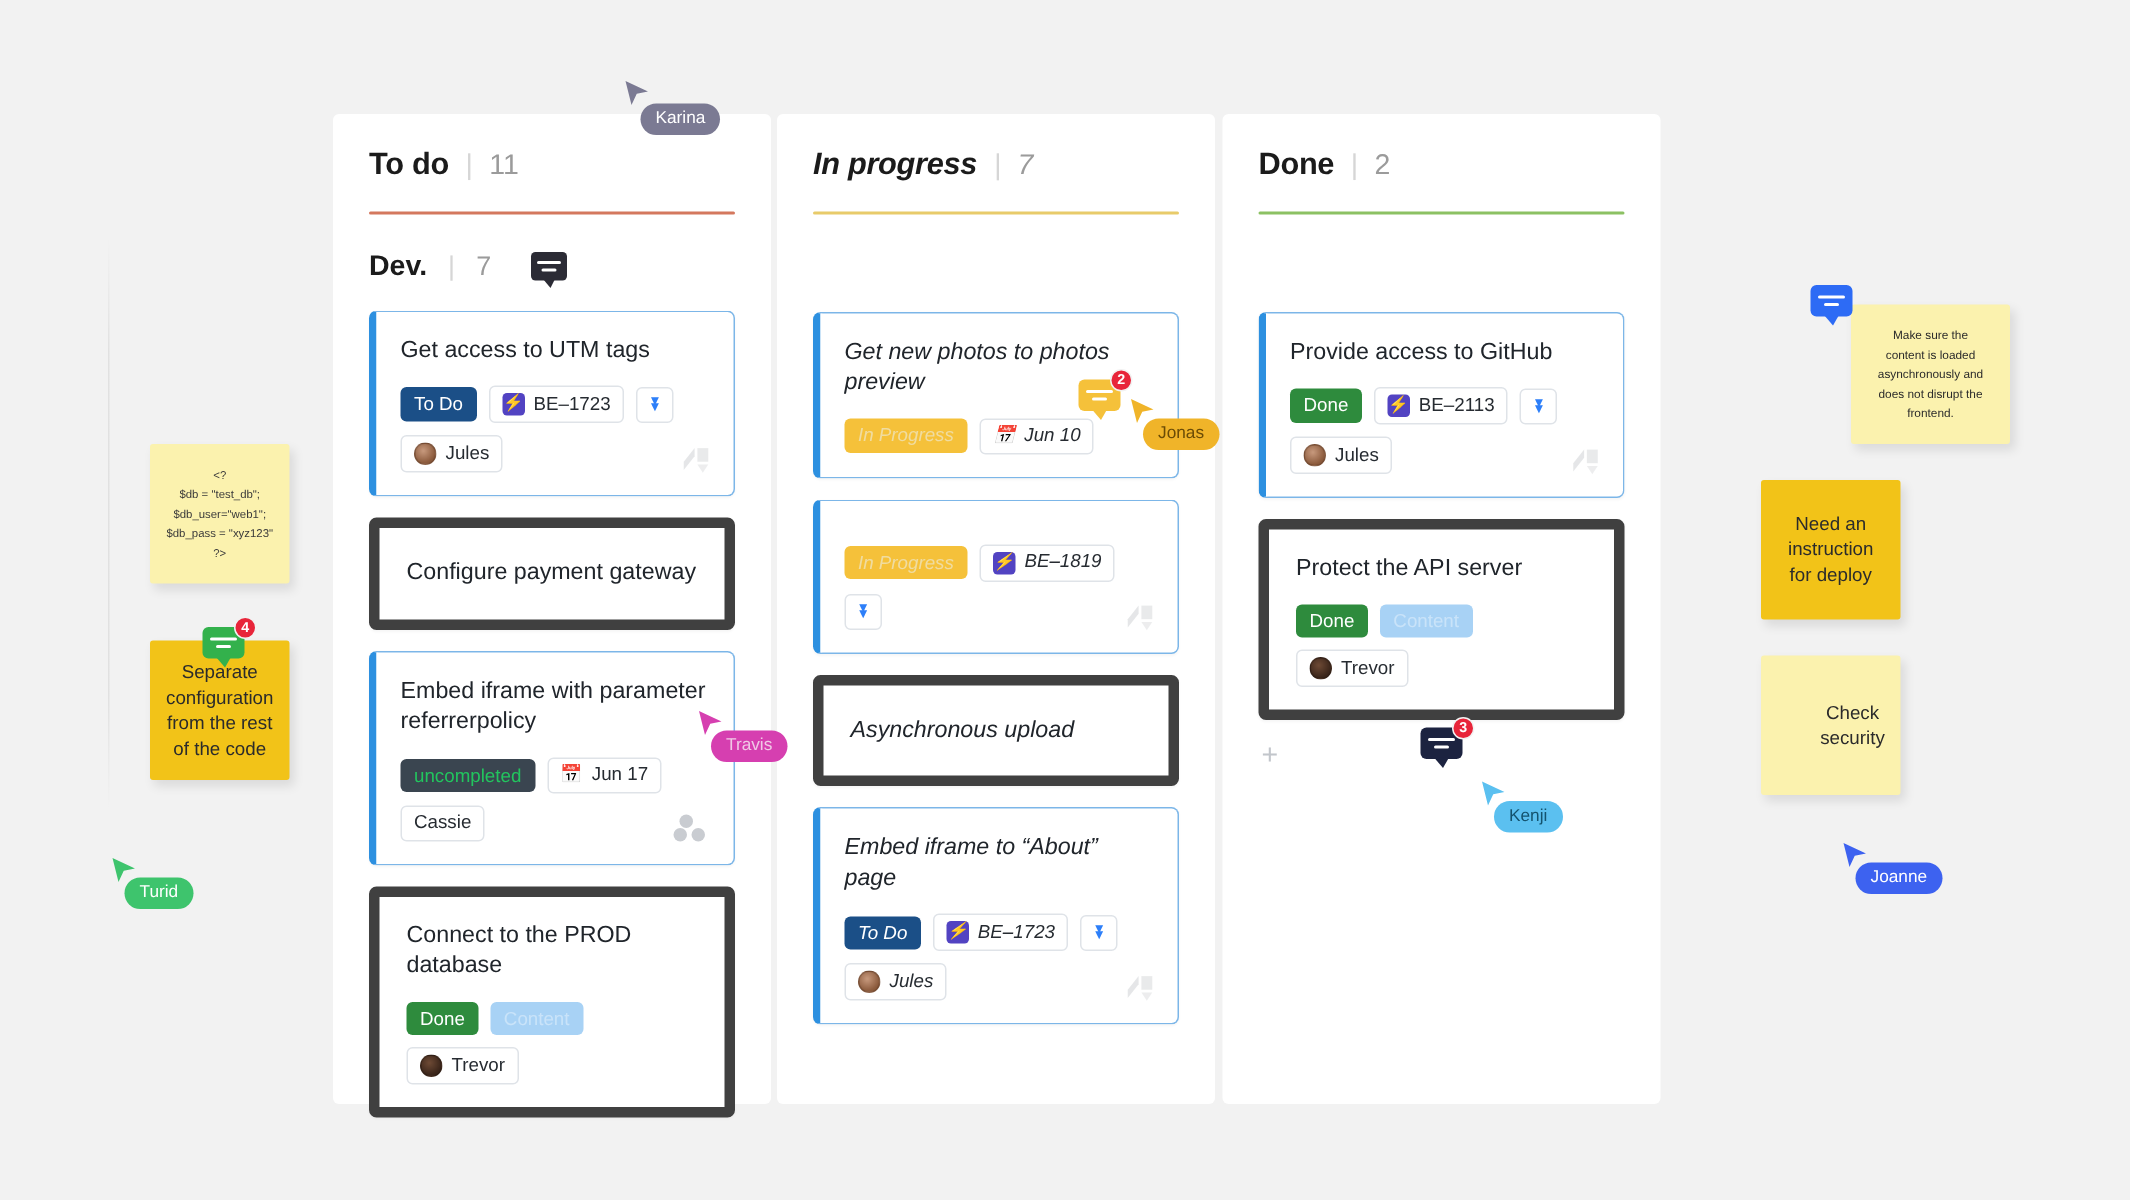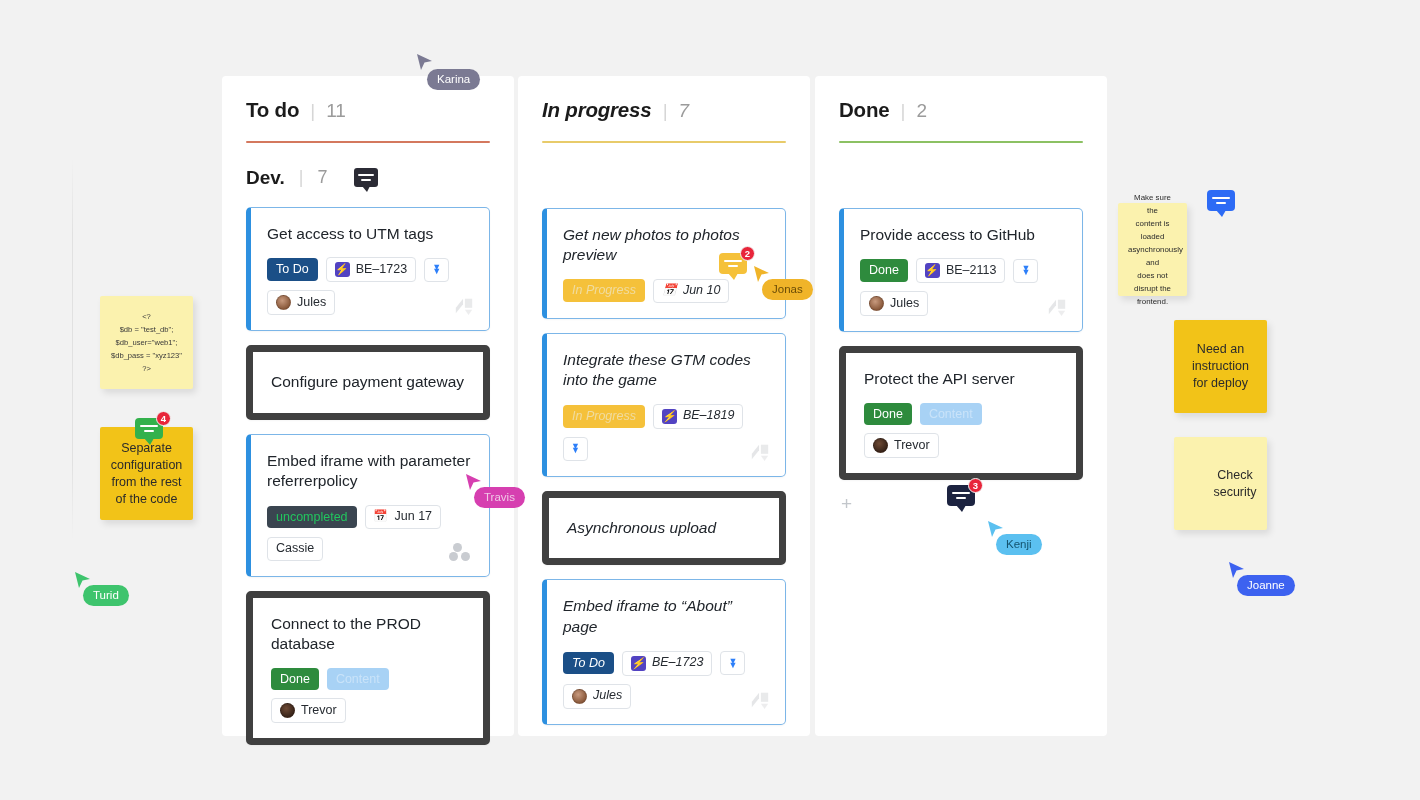--- a/index.html
+++ b/index.html
@@ -132,21 +132,21 @@
     box-shadow: 3px 4px 7px rgba(0,0,0,0.10);
     display: flex; align-items: center; justify-content: center;
     text-align: center; color: #2b2b2b;
   }
   .sticky .inner { padding: 6px 10px; width: 100%; }
 
   #note-code   { left: 100px; top: 296px; width: 93px; height: 93px; background: #fbf2ae; }
   #note-code .inner { font-size: 7.6px; line-height: 1.72; color: #3a3a3a; font-family: "Liberation Sans", sans-serif; }
   #note-sep    { left: 100px; top: 427px; width: 93px; height: 93px; background: #f2c318; }
   #note-sep .inner { font-size: 12.5px; line-height: 1.36; }
-  #note-async  { left: 1118px; top: 203px; width: 69px; height: 93px; background: #fbf2ae; }
+  #note-async  { left: 1234px; top: 203px; width: 106px; height: 93px; background: #fbf2ae; }
   #note-async .inner { font-size: 7.9px; line-height: 1.66; }
   #note-deploy { left: 1174px; top: 320px; width: 93px; height: 93px; background: #f2c318; }
   #note-deploy .inner { font-size: 12.5px; line-height: 1.36; }
   #note-sec    { left: 1174px; top: 437px; width: 93px; height: 93px; background: #fbf2ae; }
   #note-sec .inner { font-size: 12.5px; line-height: 1.36; padding-left: 39px; }
 
   
   .note-bubble {
     position: absolute; width: 28px; height: 21px; border-radius: 4px;
     display: flex; flex-direction: column; justify-content: center; align-items: center;
@@ -285,21 +285,20 @@
         <div class="card-row">
           <span class="tag status-progress">In Progress</span>
           <span class="chip">
             <span class="cal-icon">📅</span>
             <span>Jun 10</span>
           </span>
         </div>
       </div>
 
       <div class="card sel">
-        <div class="card-title">Integrate these GTM codes into the game</div>
         <div class="card-row">
           <span class="tag status-progress">In Progress</span>
           <span class="chip">
             <span class="jira-badge">⚡</span>
             <span>BE–1819</span>
           </span>
           <span class="chev">▼<span style="margin-top:-3px">▼</span></span>
         </div>
         <svg class="corner-logo" viewBox="0 0 24 22">
           <path d="M3 13 L11 3 L11 9 L3 19 Z" fill="#8d9298"></path>

